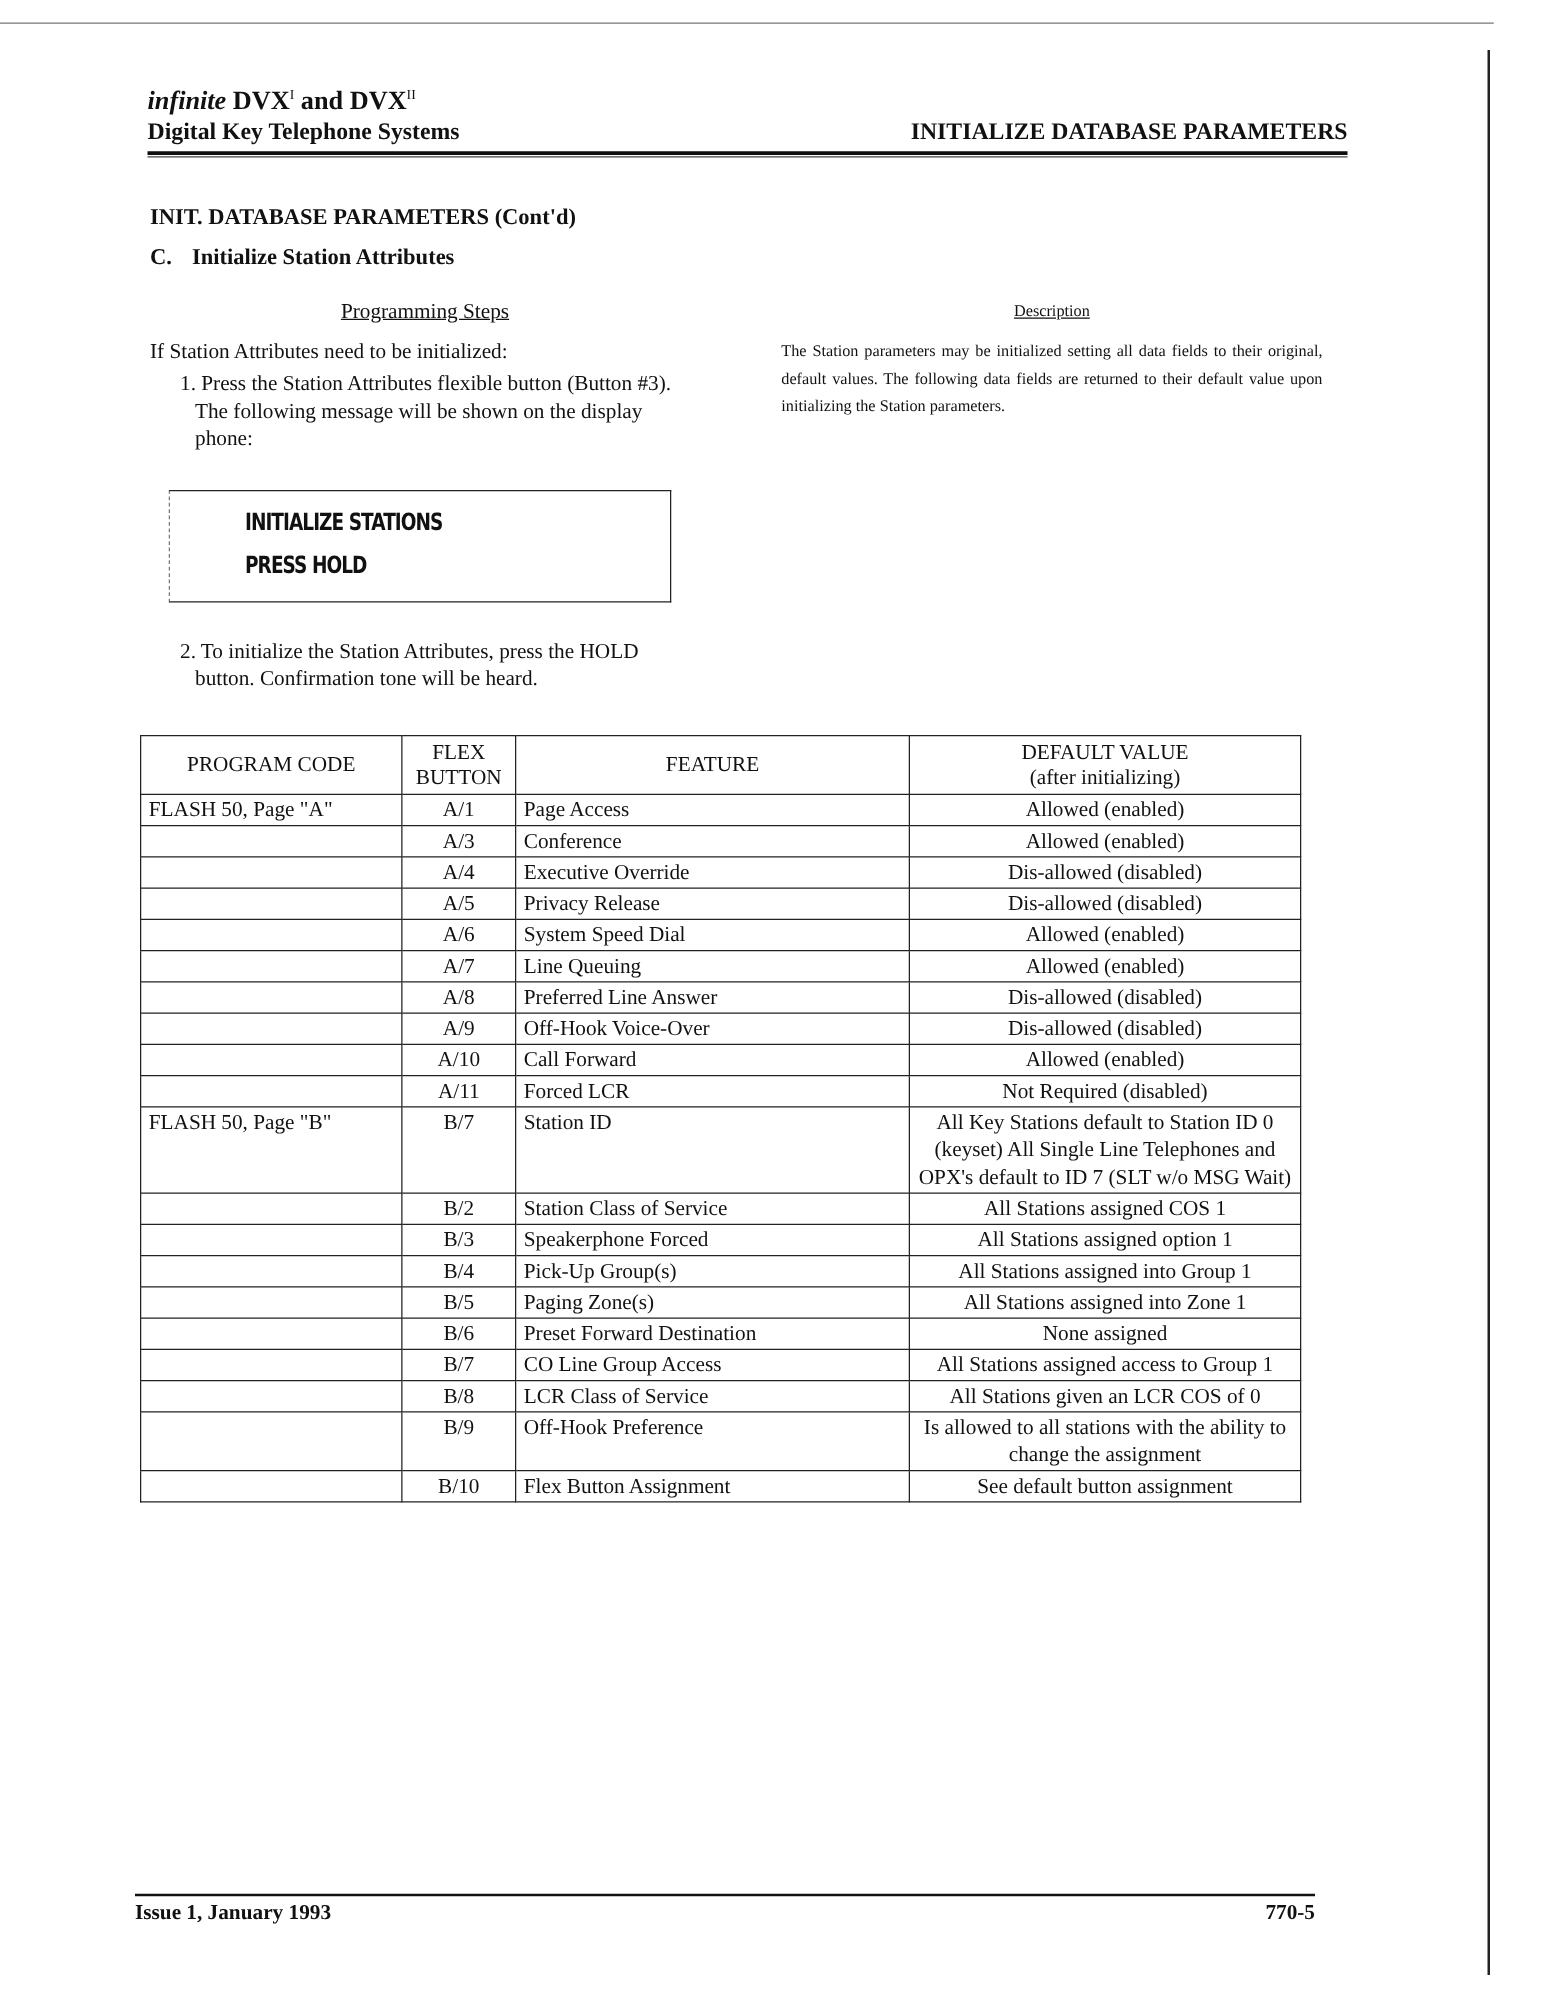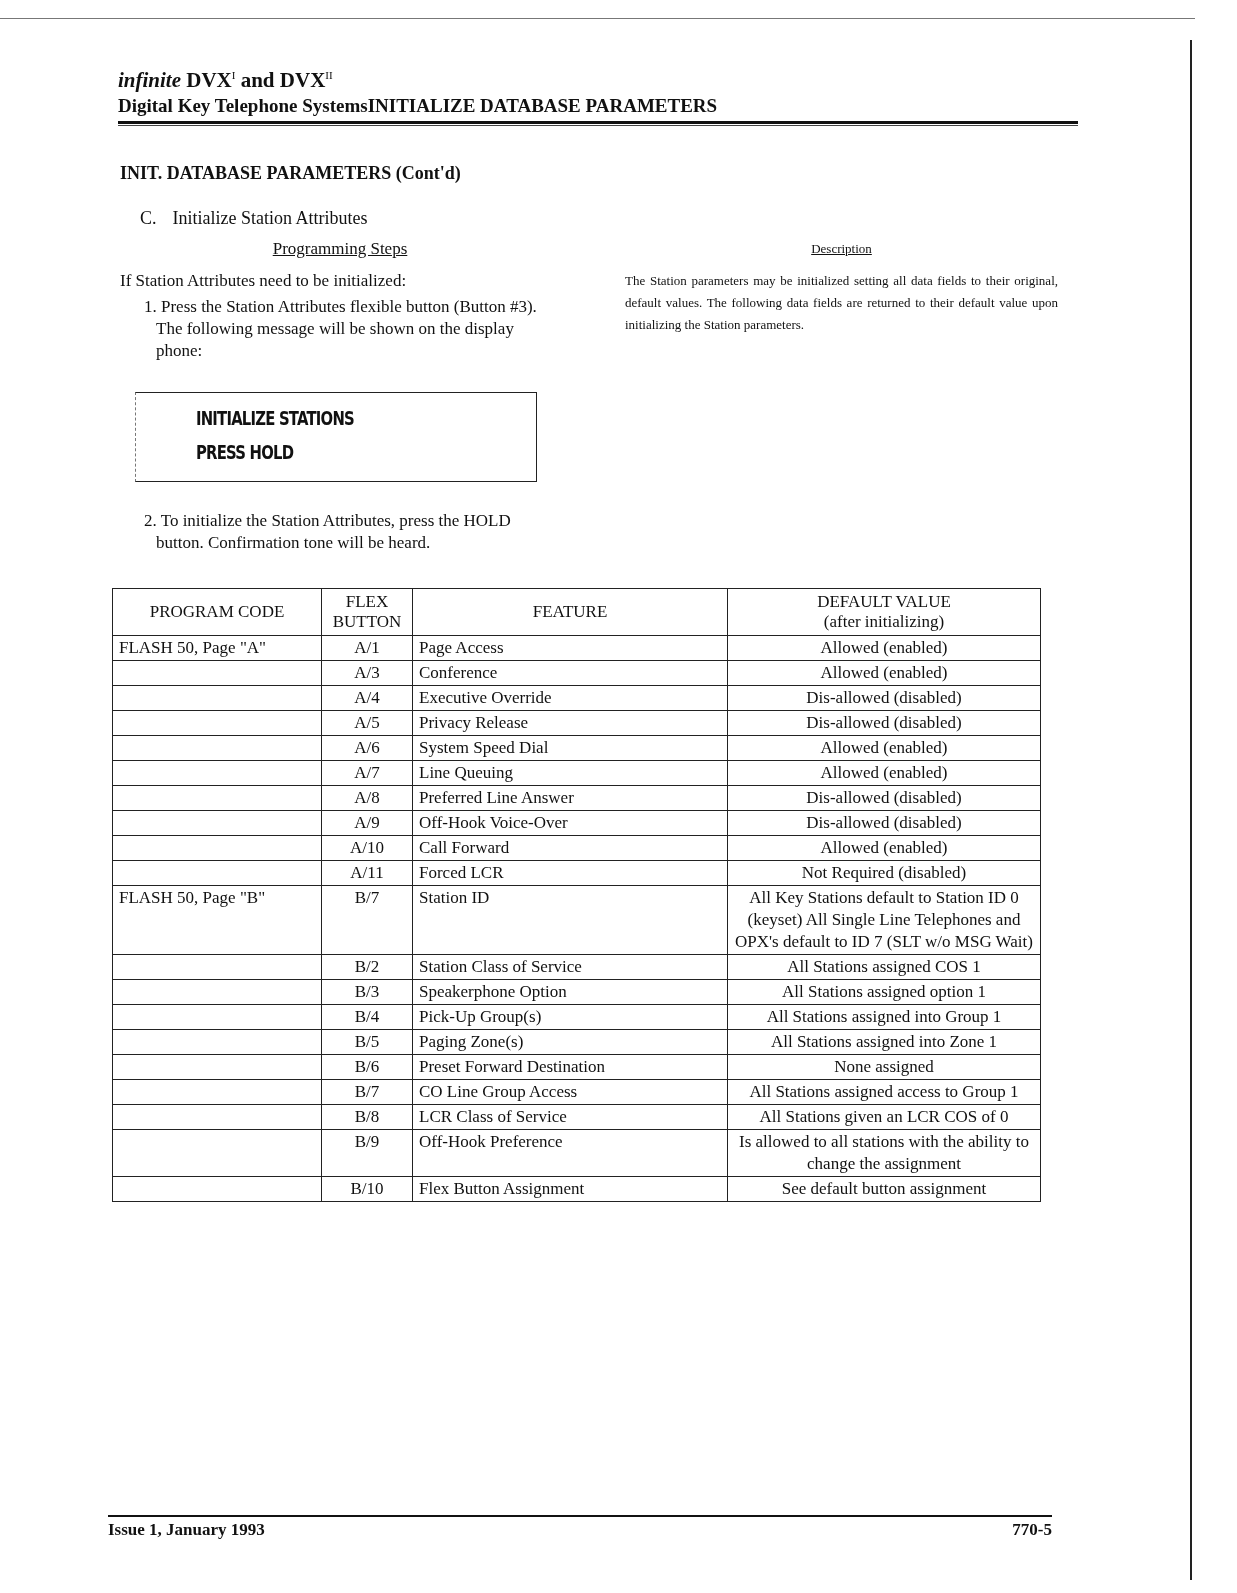--- a/index.html
+++ b/index.html
@@ -4,26 +4,26 @@
 <style>
   html, body { margin: 0; padding: 0; background: #ffffff; }
   body { width: 1237px; height: 1593px; position: relative; overflow: hidden;
          font-family: "DejaVu Serif", "Liberation Serif", serif; color: #111; }
   .page-border-right { position: absolute; left: 1190px; top: 40px; width: 2px; height: 1540px; background: #222; }
   .page-border-top { position: absolute; left: 0; top: 18px; width: 1195px; height: 1px; background: #777; }
   .header { position: absolute; left: 118px; top: 68px; width: 960px; }
   .brand-line1 { font-family: "Liberation Serif", serif; font-weight: bold; font-size: 21px; }
   .brand-line1 .italic { font-style: italic; }
   .brand-line1 sup { font-size: 11px; font-weight: normal; }
-  .brand-row2 { display: flex; align-items: flex-end; margin-top: 2px;
+  .brand-row2 { display: flex; justify-content: space-between; align-items: flex-end; margin-top: 2px;
                 font-family: "Liberation Serif", serif; font-weight: bold; font-size: 19px; }
   .header-rule { height: 3px; background: #111; margin-top: 4px; }
   .header-rule2 { height: 1px; background: #444; margin-top: 1px; }
   .section-title { position: absolute; left: 120px; top: 163px; font-family: "Liberation Serif", serif; font-weight: bold; font-size: 18px; }
-  .subsection-title { position: absolute; left: 120px; top: 208px; font-family: "Liberation Serif", serif; font-weight: normal; font-size: 18px; margin-left: 20px; }
+  .subsection-title { position: absolute; left: 120px; top: 195px; font-family: "Liberation Serif", serif; font-weight: bold; font-size: 18px; }
   .subsection-title .letter { margin-right: 16px; }
   .col-left { position: absolute; left: 120px; top: 238px; width: 440px; font-size: 17px; line-height: 22px; font-family: "Liberation Serif", serif; }
   .col-right { position: absolute; left: 625px; top: 238px; width: 433px; font-size: 13px; line-height: 22px; font-family: "Liberation Serif", serif; text-align: justify; }
   .col-heading { text-align: center; text-decoration: underline; margin-bottom: 10px; }
   .step { padding-left: 36px; text-indent: -12px; }
   .intro { margin-bottom: 4px; }
   .display-box { margin: 30px 0 0 15px; width: 400px; height: 88px; border: 1.5px solid #222; border-left: 1px dashed #777; position: relative; }
   .display-line { position: absolute; left: 60px; font-family: "DejaVu Sans", sans-serif; font-weight: bold; font-size: 19px; letter-spacing: -1px; transform: scaleX(0.78); transform-origin: left; }
   .display-line.l1 { top: 14px; }
   .display-line.l2 { top: 48px; }
@@ -162,21 +162,21 @@
       </tr>
       <tr>
         <td class="code"></td>
         <td class="btn">B/2</td>
         <td class="feat">Station Class of Service</td>
         <td class="dflt">All Stations assigned COS 1</td>
       </tr>
       <tr>
         <td class="code"></td>
         <td class="btn">B/3</td>
-        <td class="feat">Speakerphone Option</td>
+        <td class="feat">Speakerphone Forced</td>
         <td class="dflt">All Stations assigned option 1</td>
       </tr>
       <tr>
         <td class="code"></td>
         <td class="btn">B/4</td>
         <td class="feat">Pick-Up Group(s)</td>
         <td class="dflt">All Stations assigned into Group 1</td>
       </tr>
       <tr>
         <td class="code"></td>

